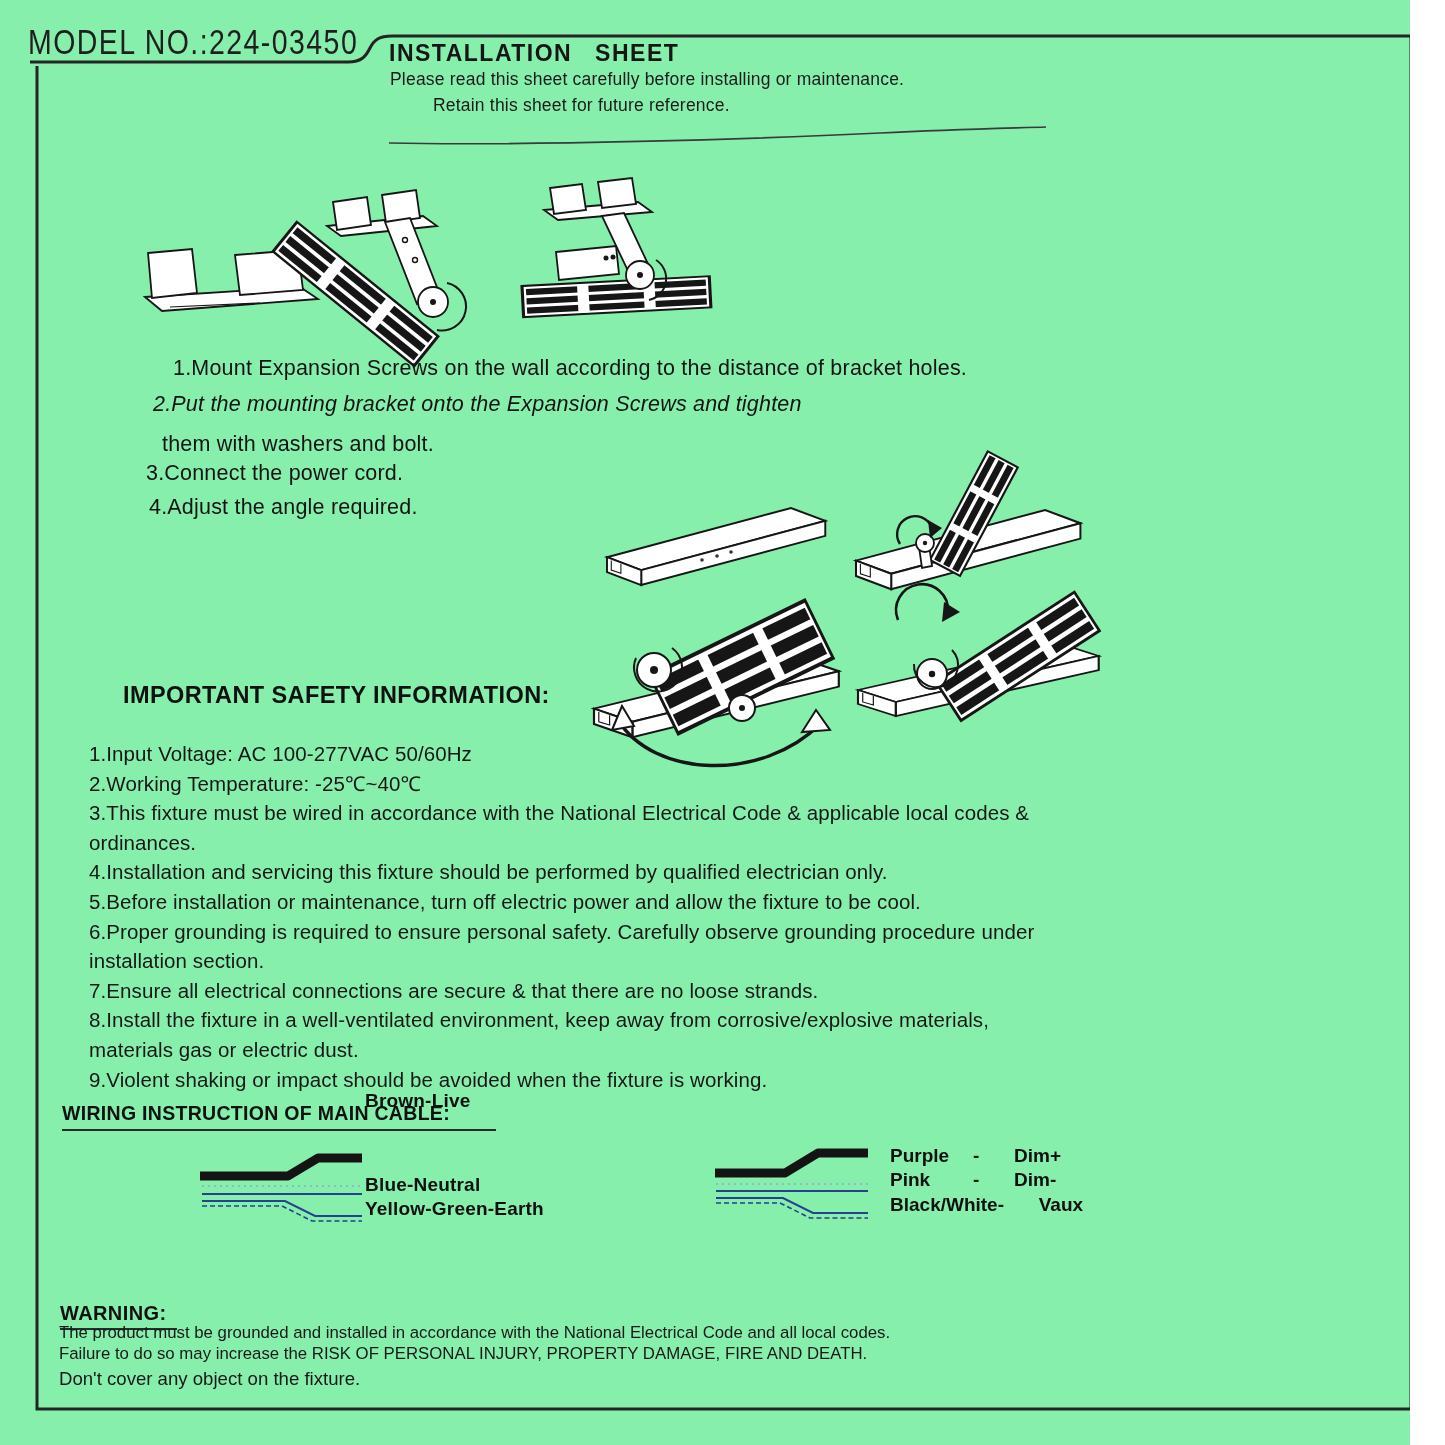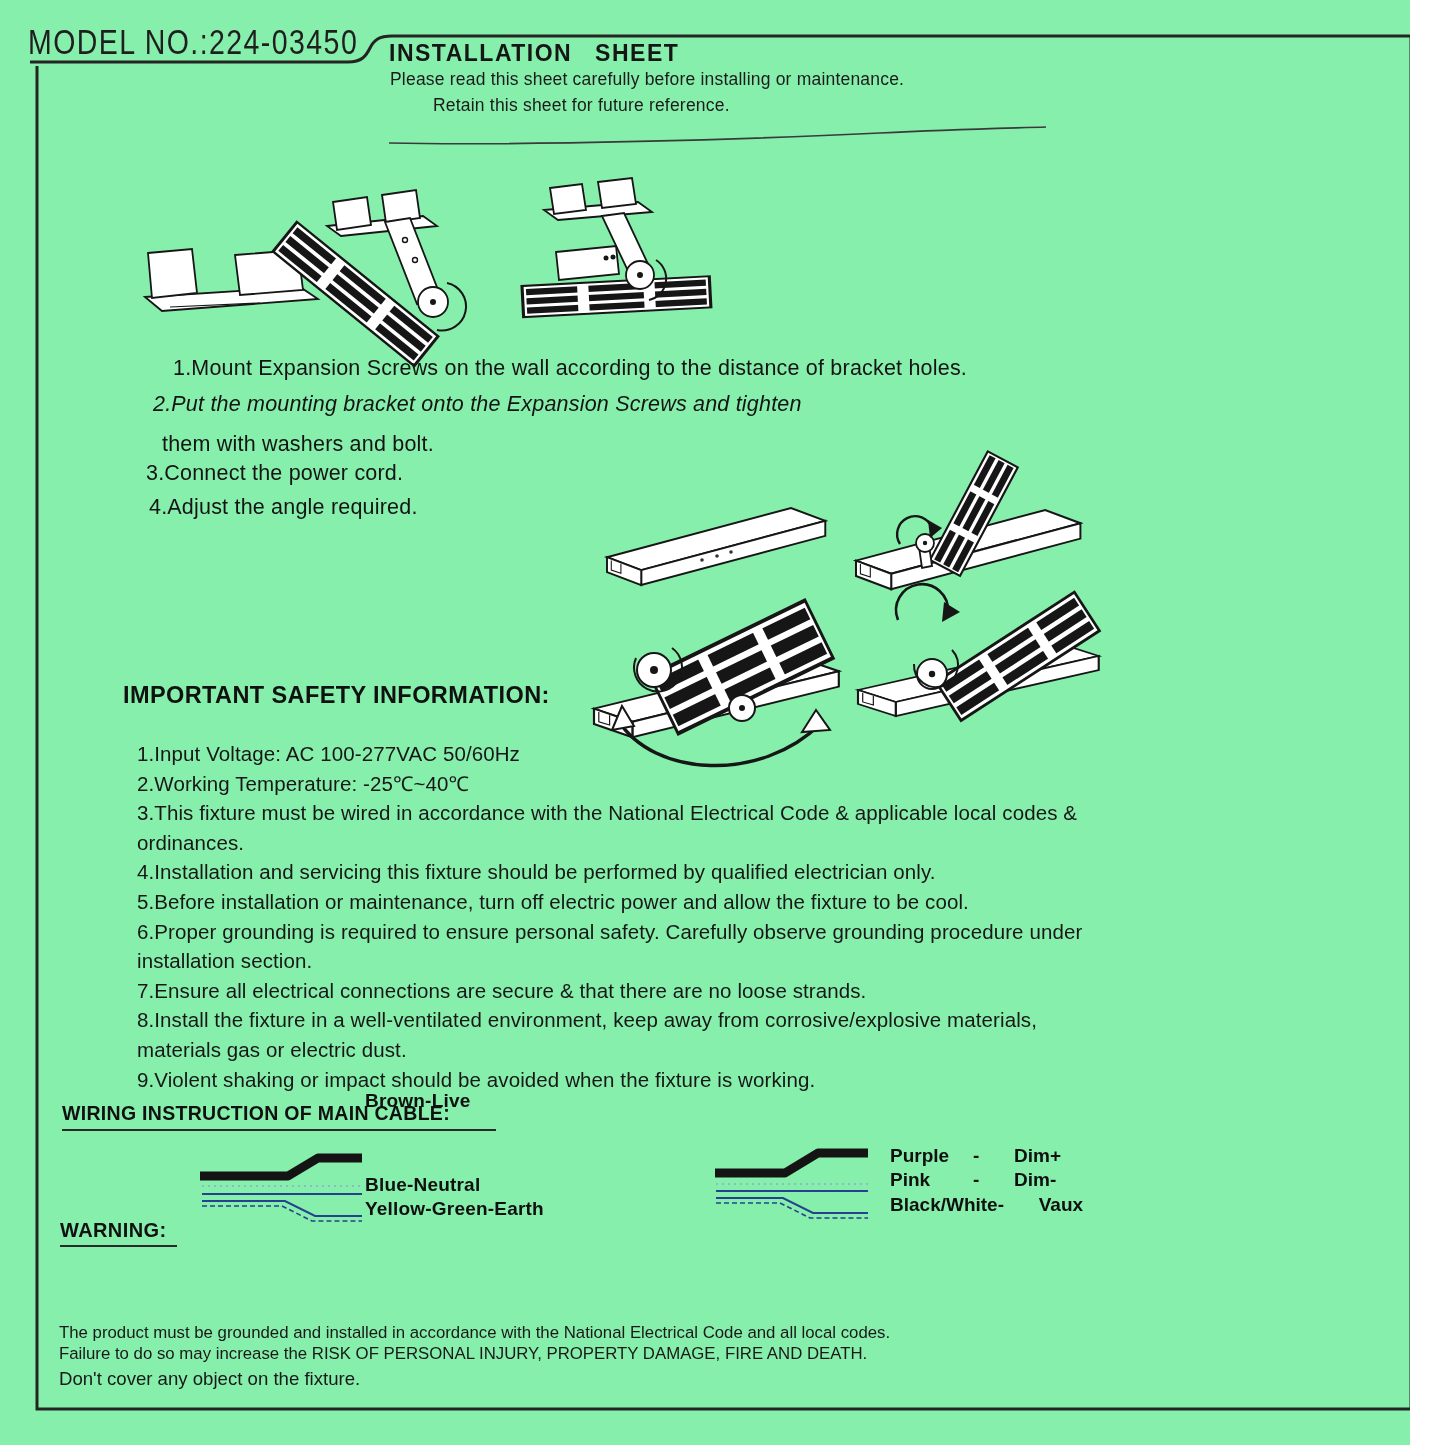--- a/index.html
+++ b/index.html
@@ -17,34 +17,34 @@
   
   .step-line{font-size:21.5px;letter-spacing:.2px;color:#141414;}
   .step-0{left:155px;top:356px;margin-left:18px;}
   .step-1{left:153px;top:392px;font-style:italic;}
   .step-2{left:150px;top:432px;margin-left:12px;}
   .step-3{left:146px;top:461px;}
   .step-4{left:149px;top:495px;}
   
   .safety-heading{left:95px;top:682px;font-size:23.5px;font-weight:700;letter-spacing:.4px;color:#111;margin-left:28px;}
   .safety-lines{left:89px;top:739px;font-size:20.5px;line-height:29.6px;letter-spacing:.1px;color:#171717;}
-  .safety-lines div{white-space:nowrap;margin-left:48px;}
+  .safety-lines div{white-space:nowrap;}
   
   .wiring-heading{left:62px;top:1102px;font-size:19.5px;font-weight:700;letter-spacing:.3px;
     border-bottom:2.5px solid #2a2a2a;padding:0 46px 4px 0;color:#111;}
   .wire-label{font-weight:700;font-size:19px;letter-spacing:.2px;color:#101010;}
   .wl-0{left:365px;top:1090px;}
   .wl-1{left:365px;top:1174px;}
   .wl-2{left:365px;top:1198px;}
   .dim-rows{left:890px;top:1142px;display:flex;flex-direction:column;}
   .dim-row{display:flex;height:24.6px;align-items:flex-end;font-weight:700;font-size:19px;color:#101010;}
   .dim-color{min-width:83px;}
   .dim-sep{min-width:41px;}
   
-  .warning-heading{left:60px;top:1219px;font-size:20px;font-weight:700;letter-spacing:.4px;
+  .warning-heading{left:60px;top:1302px;font-size:20px;font-weight:700;letter-spacing:.4px;
     border-bottom:2.2px solid #2a2a2a;padding:0 10px 3px 0;color:#111;}
   .warning-lines{left:59px;top:1322px;font-size:16.8px;line-height:21.3px;color:#191919;}
   .warning-lines div{white-space:nowrap;}
   .warning-lines .wline-2{font-size:18.6px;padding-top:3px;}
   svg.layer{position:absolute;left:0;top:0;}
 </style>
 </head>
 <body>
 
 <div id="sheet">

